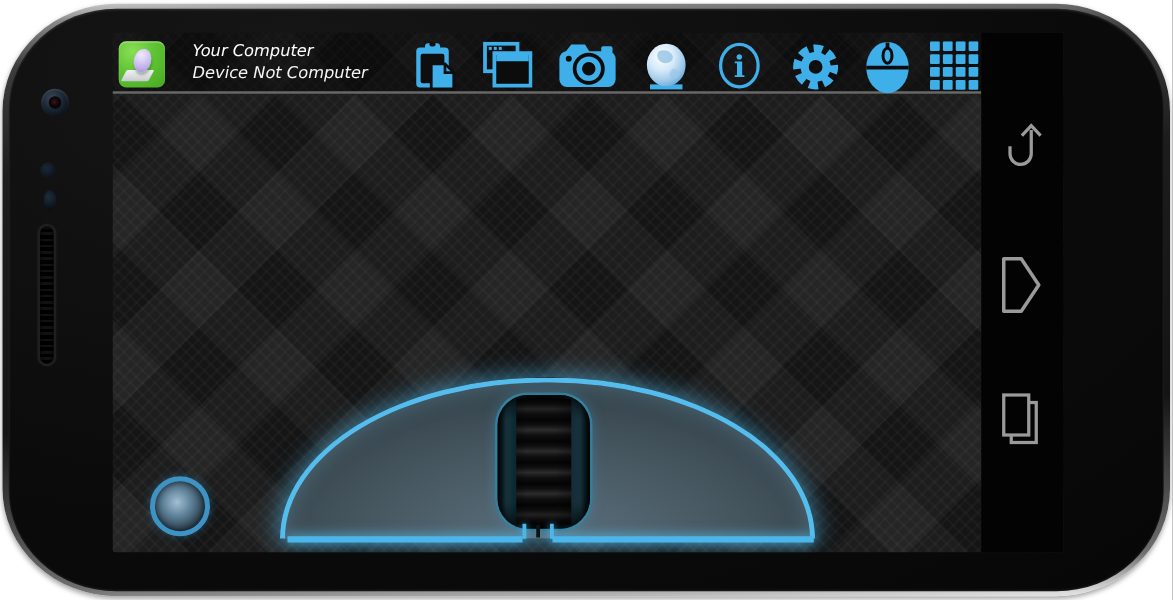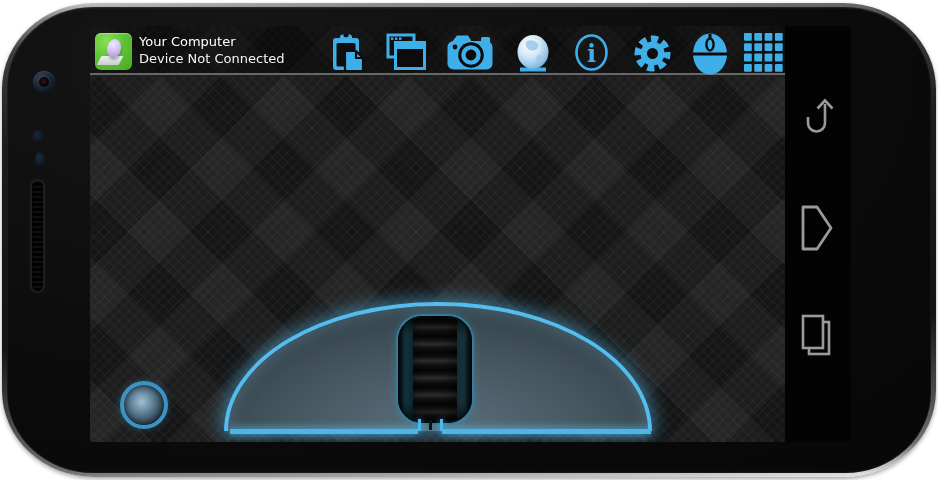--- a/index.html
+++ b/index.html
@@ -66,21 +66,21 @@
     position:absolute; left:4px; bottom:5px; width:22px; height:9px;
     background:linear-gradient(180deg,#f2f2f4,#c9c9d2);
     transform:skewX(-28deg); border-radius:1px;
   }
   .app-logo .mouse {
     position:absolute; left:12px; top:6px; width:14px; height:19px; border-radius:50%;
     background:radial-gradient(circle at 35% 28%, #f0eaff 0%, #c8b8ee 55%, #9c8ad0 100%);
     transform:rotate(14deg);
     box-shadow:1px 2px 2px rgba(0,60,0,.3);
   }
-  .titles { position:absolute; left:49px; top:7px; }
+  .titles { position:absolute; left:64px; top:7px;font-style:italic; }
   .bar-title { font-size:13px; line-height:17px; color:#ffffff; }
   .bar-subtitle { font-size:13px; line-height:17px; color:#f5f5f5; }
 
   .tbico { position:absolute; top:7px; display:block; cursor:pointer; }
   .tbico svg { display:block; }
 
   
   .navbar { position:absolute; left:695px; top:0; width:66px; height:416px; background:#030303; }
   .navbtn { position:absolute; left:14px; width:38px; cursor:pointer; }
 
@@ -139,21 +139,21 @@
 
   <div class="screen">
 
     <div class="appbar">
       <div class="app-logo">
         <div class="pad"></div>
         <div class="mouse"></div>
       </div>
       <div class="titles">
         <div class="bar-title">Your Computer</div>
-        <div class="bar-subtitle">Device Not Connected</div>
+        <div class="bar-subtitle">Device Not Computer</div>
       </div>
 
       <span class="tbico" style="left:240px">
         <svg width="36" height="40" viewBox="0 0 36 40">
           <rect x="3" y="5" width="26" height="32" rx="3" fill="#3FAFEA"></rect>
           <rect x="6.5" y="10" width="19" height="23.5" rx="1.5" fill="#0e0e0e"></rect>
           <rect x="10" y="1.5" width="12" height="7.5" rx="2.5" fill="#3FAFEA"></rect>
           <rect x="13.5" y="0.8" width="5" height="3.4" rx="1.7" fill="#0e0e0e"></rect>
           <path d="M15,18 h11 l7,7 v13 h-18 z" fill="#3FAFEA" stroke="#0e0e0e" stroke-width="2.2"></path>
           <path d="M26,18 v7 h7" fill="none" stroke="#0e0e0e" stroke-width="2.2"></path>

